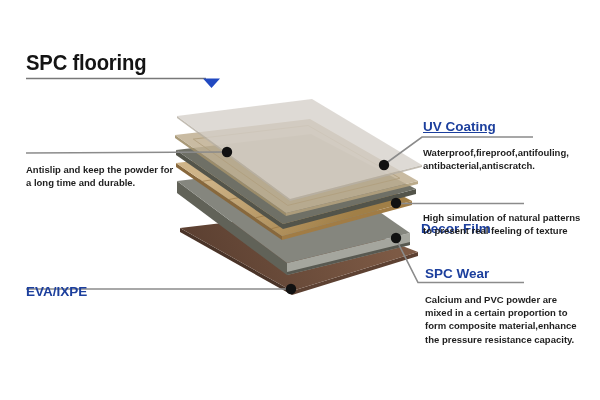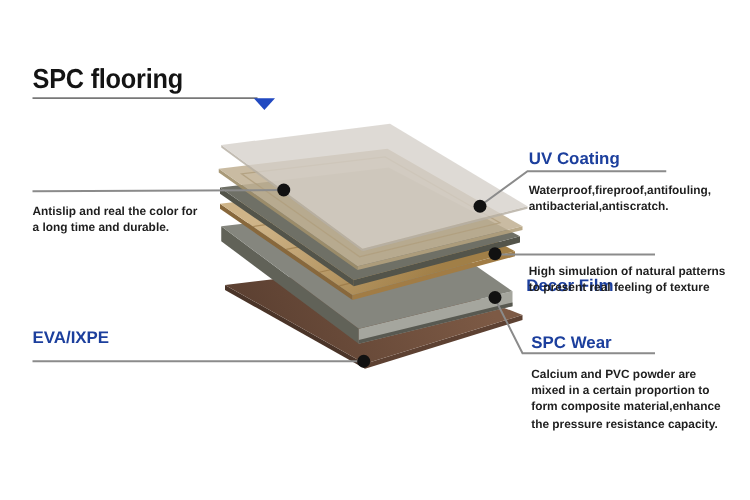--- a/index.html
+++ b/index.html
@@ -15,23 +15,23 @@
   }
   .label{
     font-size:13.5px;font-weight:700;color:#1c3f9d;white-space:nowrap;line-height:14px;
   }
   .desc{
     font-size:9.5px;font-weight:700;color:#1e1e1e;line-height:13.2px;
     white-space:pre-line;width:230px;
   }
   .lbl-wear{left:26px;top:131px;}
   .dsc-wear{left:26px;top:163px;}
-  .lbl-eva{left:26px;top:263px;}
+  .lbl-eva{left:26px;top:285px;}
   .dsc-eva{left:26px;top:300px;}
-  .lbl-uv{left:423px;top:120px;}
+  .lbl-uv{left:423px;top:120px;text-decoration:underline;}
   .dsc-uv{left:423px;top:146px;}
   .lbl-decor{left:421px;top:187px;margin-top:35px;}
   .dsc-decor{left:423px;top:211px;}
   .lbl-spc{left:425px;top:267px;}
   .dsc-spc{left:425px;top:293px;}
 </style>
 </head>
 <body>
 
 <div class="stage">
@@ -108,21 +108,21 @@
       <circle cx="396" cy="238" r="5.2" fill="#111111"></circle>
       <circle cx="291" cy="289" r="5.2" fill="#111111"></circle>
     </g>
 
     <line x1="26" y1="78.5" x2="206" y2="78.5" stroke-width="1.4" stroke="#787878"></line>
     <polygon points="203,78.5 220,78.5 211.5,88" fill="#2149c1"></polygon>
   </svg>
 
   <div class="txt title">SPC flooring</div>
 
-  <div class="txt desc dsc-wear">Antislip and real the color for
+  <div class="txt desc dsc-wear">Antislip and keep the powder for
 a long time and durable.</div>
 
   <div class="txt label lbl-eva">EVA/IXPE</div>
 
   <div class="txt label lbl-uv">UV Coating</div>
   <div class="txt desc dsc-uv">Waterproof,fireproof,antifouling,
 antibacterial,antiscratch.</div>
 
   <div class="txt label lbl-decor">Decor Film</div>
   <div class="txt desc dsc-decor">High simulation of natural patterns

